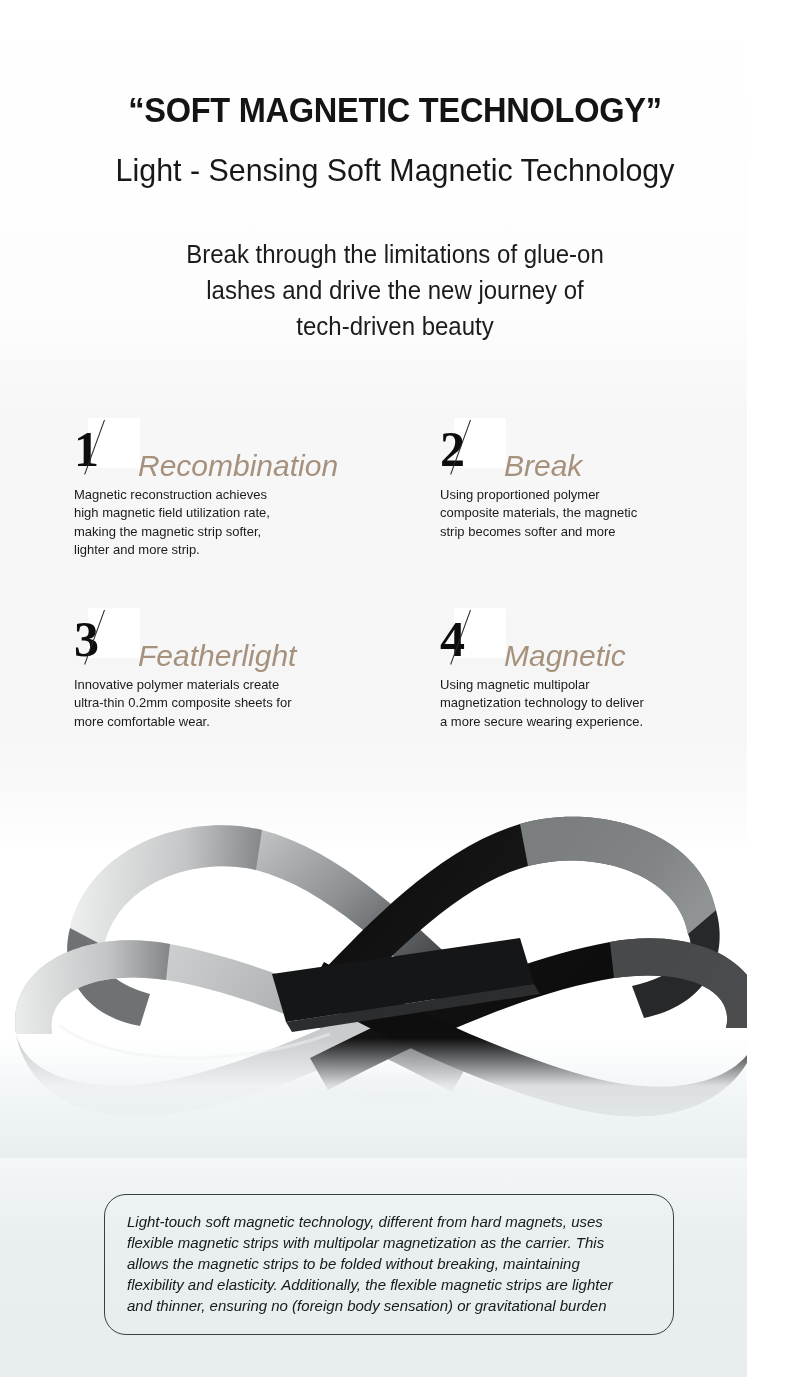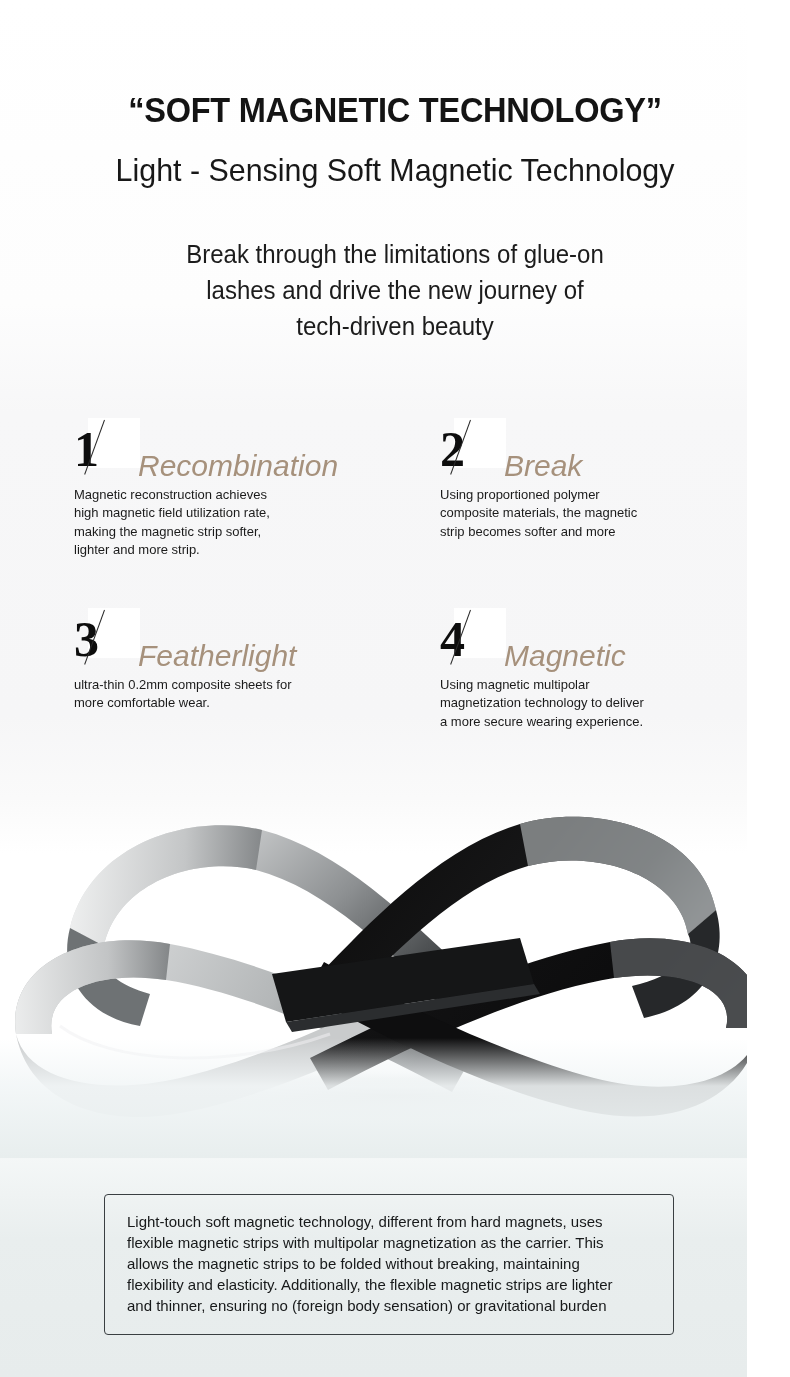--- a/index.html
+++ b/index.html
@@ -172,23 +172,24 @@
   .product svg { position: absolute; left: 0; top: 0; }
 
   
   .note {
     position: absolute;
     left: 104px;
     top: 1194px;
     width: 570px;
     box-sizing: border-box;
     border: 1px solid #3a3f42;
-    border-radius: 4px;
+    border-radius: 22px;
     padding: 16px 22px 18px 22px;
     background: transparent;
+    font-style: italic;
   }
   .note p {
     margin: 0;
     font-size: 15px;
     line-height: 1.40;
     color: #17191a;
   }
   .note .bl { display: block; white-space: nowrap; }
 </style>
 </head>
@@ -244,20 +245,21 @@
     <div class="feature pos-2">
       <div class="feat-head">
         <span class="num-wrap">
           <span class="num-tile"></span>
           <span class="num">3</span>
           <span class="slash"></span>
         </span>
         <span class="feat-title">Featherlight</span>
       </div>
       <div class="feat-body">
+        <span class="bl">Innovative polymer materials create</span>
         <span class="bl">ultra-thin 0.2mm composite sheets for</span>
         <span class="bl">more comfortable wear.</span>
       </div>
     </div>
 
     <div class="feature pos-3">
       <div class="feat-head">
         <span class="num-wrap">
           <span class="num-tile"></span>
           <span class="num">4</span>

